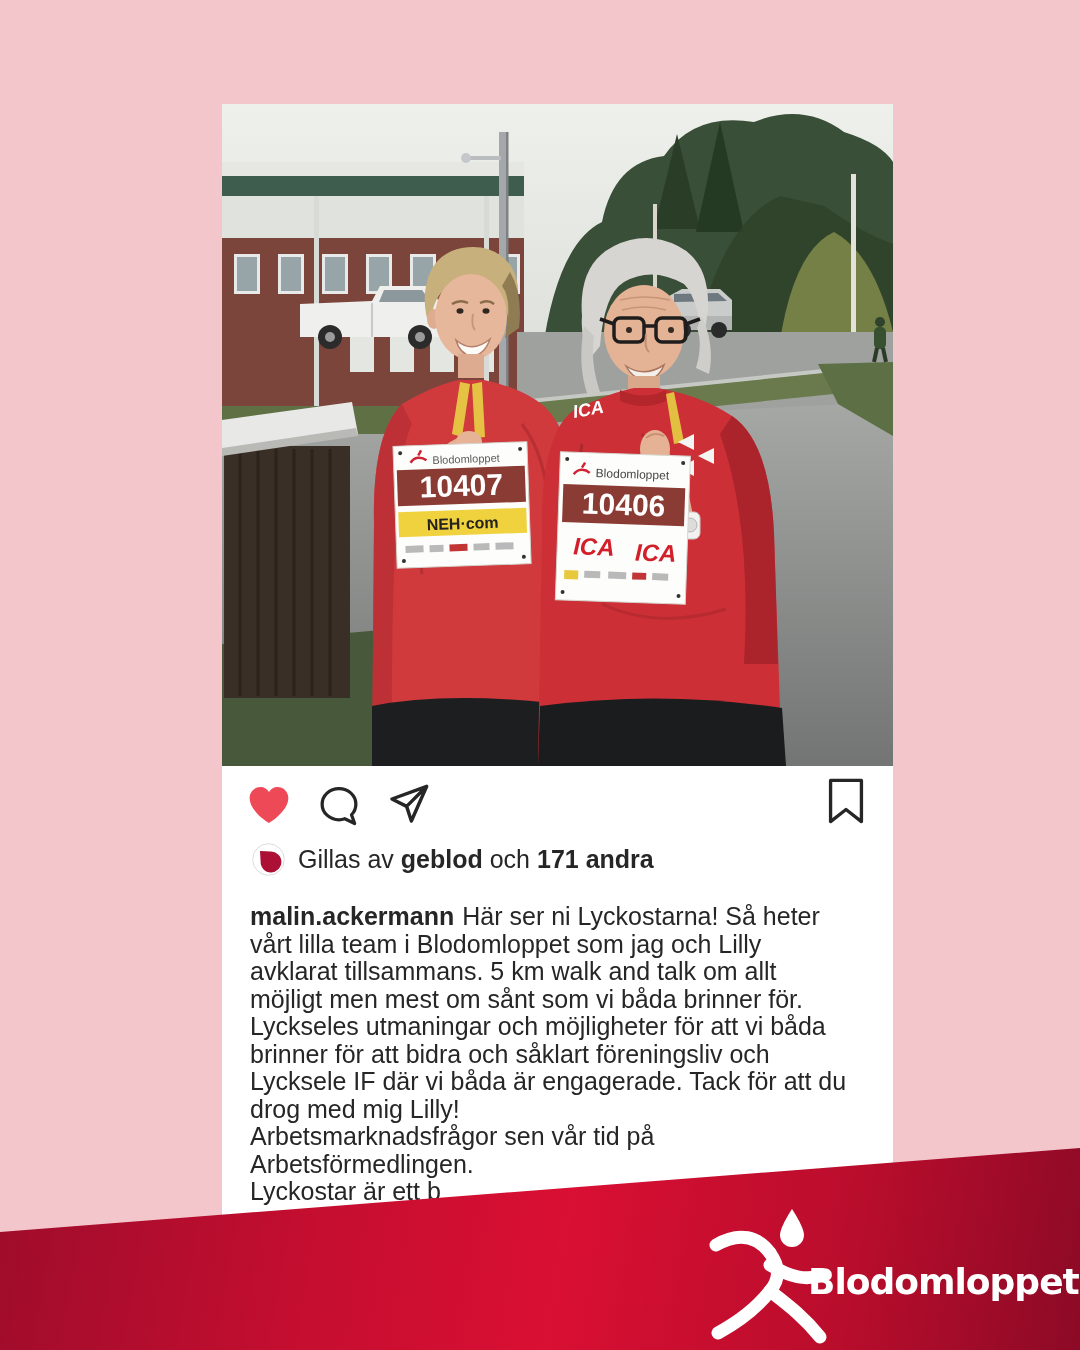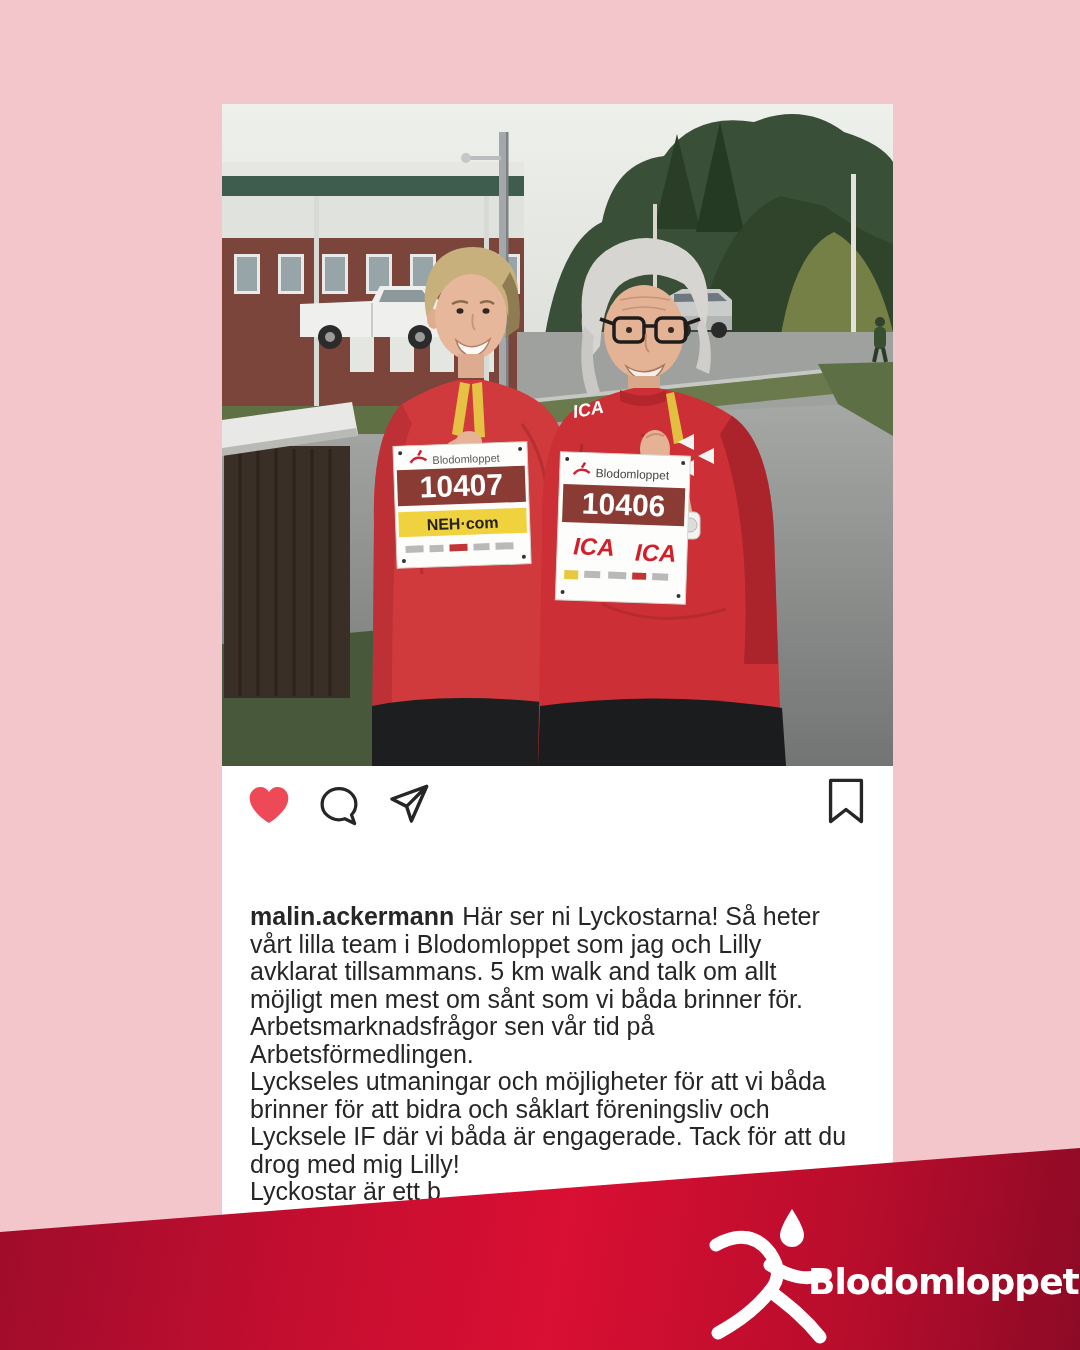--- a/index.html
+++ b/index.html
@@ -280,32 +280,44 @@
         <path d="M16 2.5 C8.5 2.5 2.5 8.1 2.5 15 C2.5 21.9 8.5 27.5 16 27.5 C17.6 27.5 19.2 27.2 20.6 26.7 L28.5 30.5 L26 23.5 C28.2 21.2 29.5 18.2 29.5 15 C29.5 8.1 23.5 2.5 16 2.5 Z" fill="none" stroke="#262626" stroke-width="2.6" stroke-linejoin="round"></path>
       </svg>
       <svg class="icon share-icon" width="42" height="42" viewBox="0 0 32 32">
         <path d="M29.5 2.5 L3 12.2 L14.2 17.8 L17.8 29 L29.5 2.5 Z M29.5 2.5 L14.2 17.8" fill="none" stroke="#262626" stroke-width="2.6" stroke-linejoin="round"></path>
       </svg>
       <svg class="icon bookmark-icon" width="36" height="50" viewBox="0 0 28 36">
         <path d="M2 2 H26 V34 L14 24.6 L2 34 Z" fill="none" stroke="#262626" stroke-width="2.6" stroke-linejoin="round"></path>
       </svg>
     </div>
 
+    <div class="likes">
+      <svg width="33" height="33" viewBox="0 0 33 33">
+        <circle cx="16.5" cy="16.5" r="15.8" fill="#ffffff" stroke="#dcdcdc"></circle>
+        <path d="M8 8 L18.6 8.6 A10.4 10.4 0 1 1 8.6 18.6 Z" fill="#ac1034"></path>
+      </svg>
+      <div class="likes-text">
+        <span>Gillas av</span>
+        <b>geblod</b>
+        <span>och</span>
+        <b>171 andra</b>
+      </div>
+    </div>
 
     <div class="caption">
       <p class="first"><strong>malin.ackermann</strong><span>Här ser ni Lyckostarna! Så heter
 vårt lilla team i Blodomloppet som jag och Lilly
 avklarat tillsammans. 5 km walk and talk om allt
 möjligt men mest om sånt som vi båda brinner för.</span></p>
-      <p>Arbetsmarknadsfrågor sen vår tid på
-Arbetsförmedlingen.</p>
       <p>Lyckseles utmaningar och möjligheter för att vi båda
 brinner för att bidra och såklart föreningsliv och
 Lycksele IF där vi båda är engagerade. Tack för att du
 drog med mig Lilly!</p>
+      <p>Arbetsmarknadsfrågor sen vår tid på
+Arbetsförmedlingen.</p>
       <p>Lyckostar är ett b</p>
     </div>
   </div>
 
 
   <div class="band-bottom">
     <div class="brand">
       <svg width="140" height="145" viewBox="0 0 140 145">
         <path d="M92 6 C92 6 80 24 80 32 A12 12 0 0 0 104 32 C104 24 92 6 92 6 Z" fill="#ffffff"></path>
         <g fill="none" stroke="#ffffff" stroke-width="13" stroke-linecap="round">

